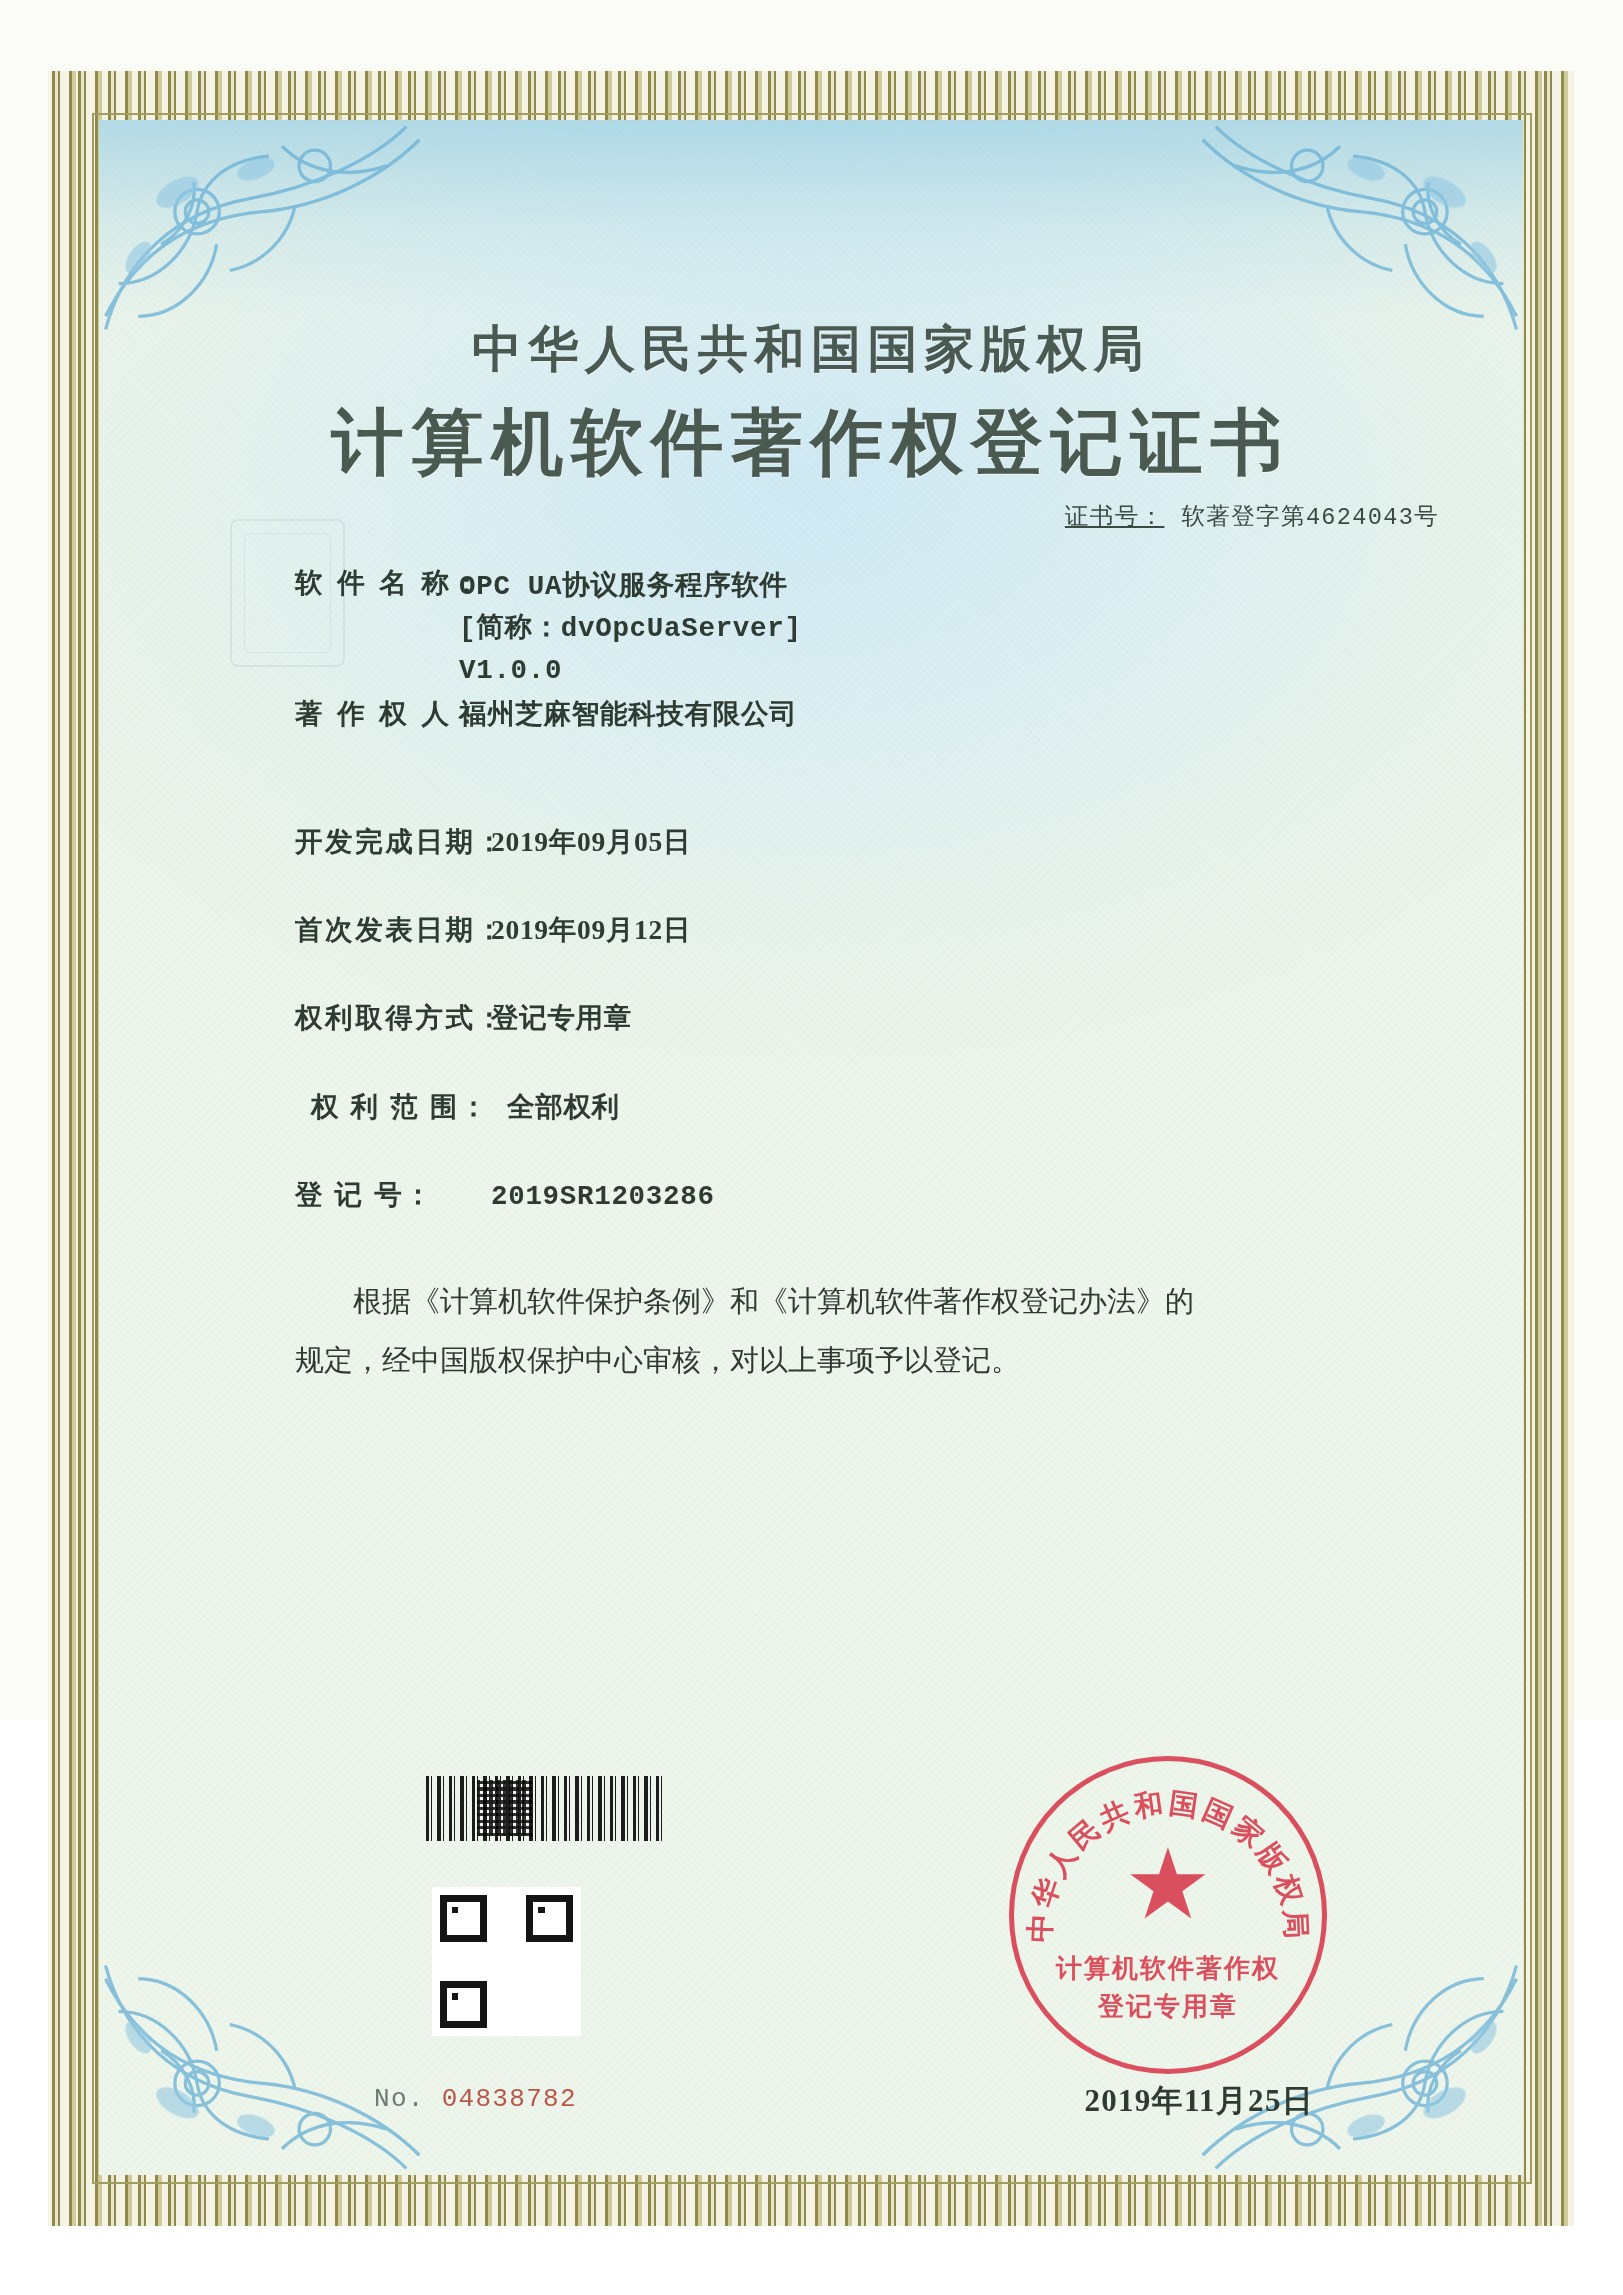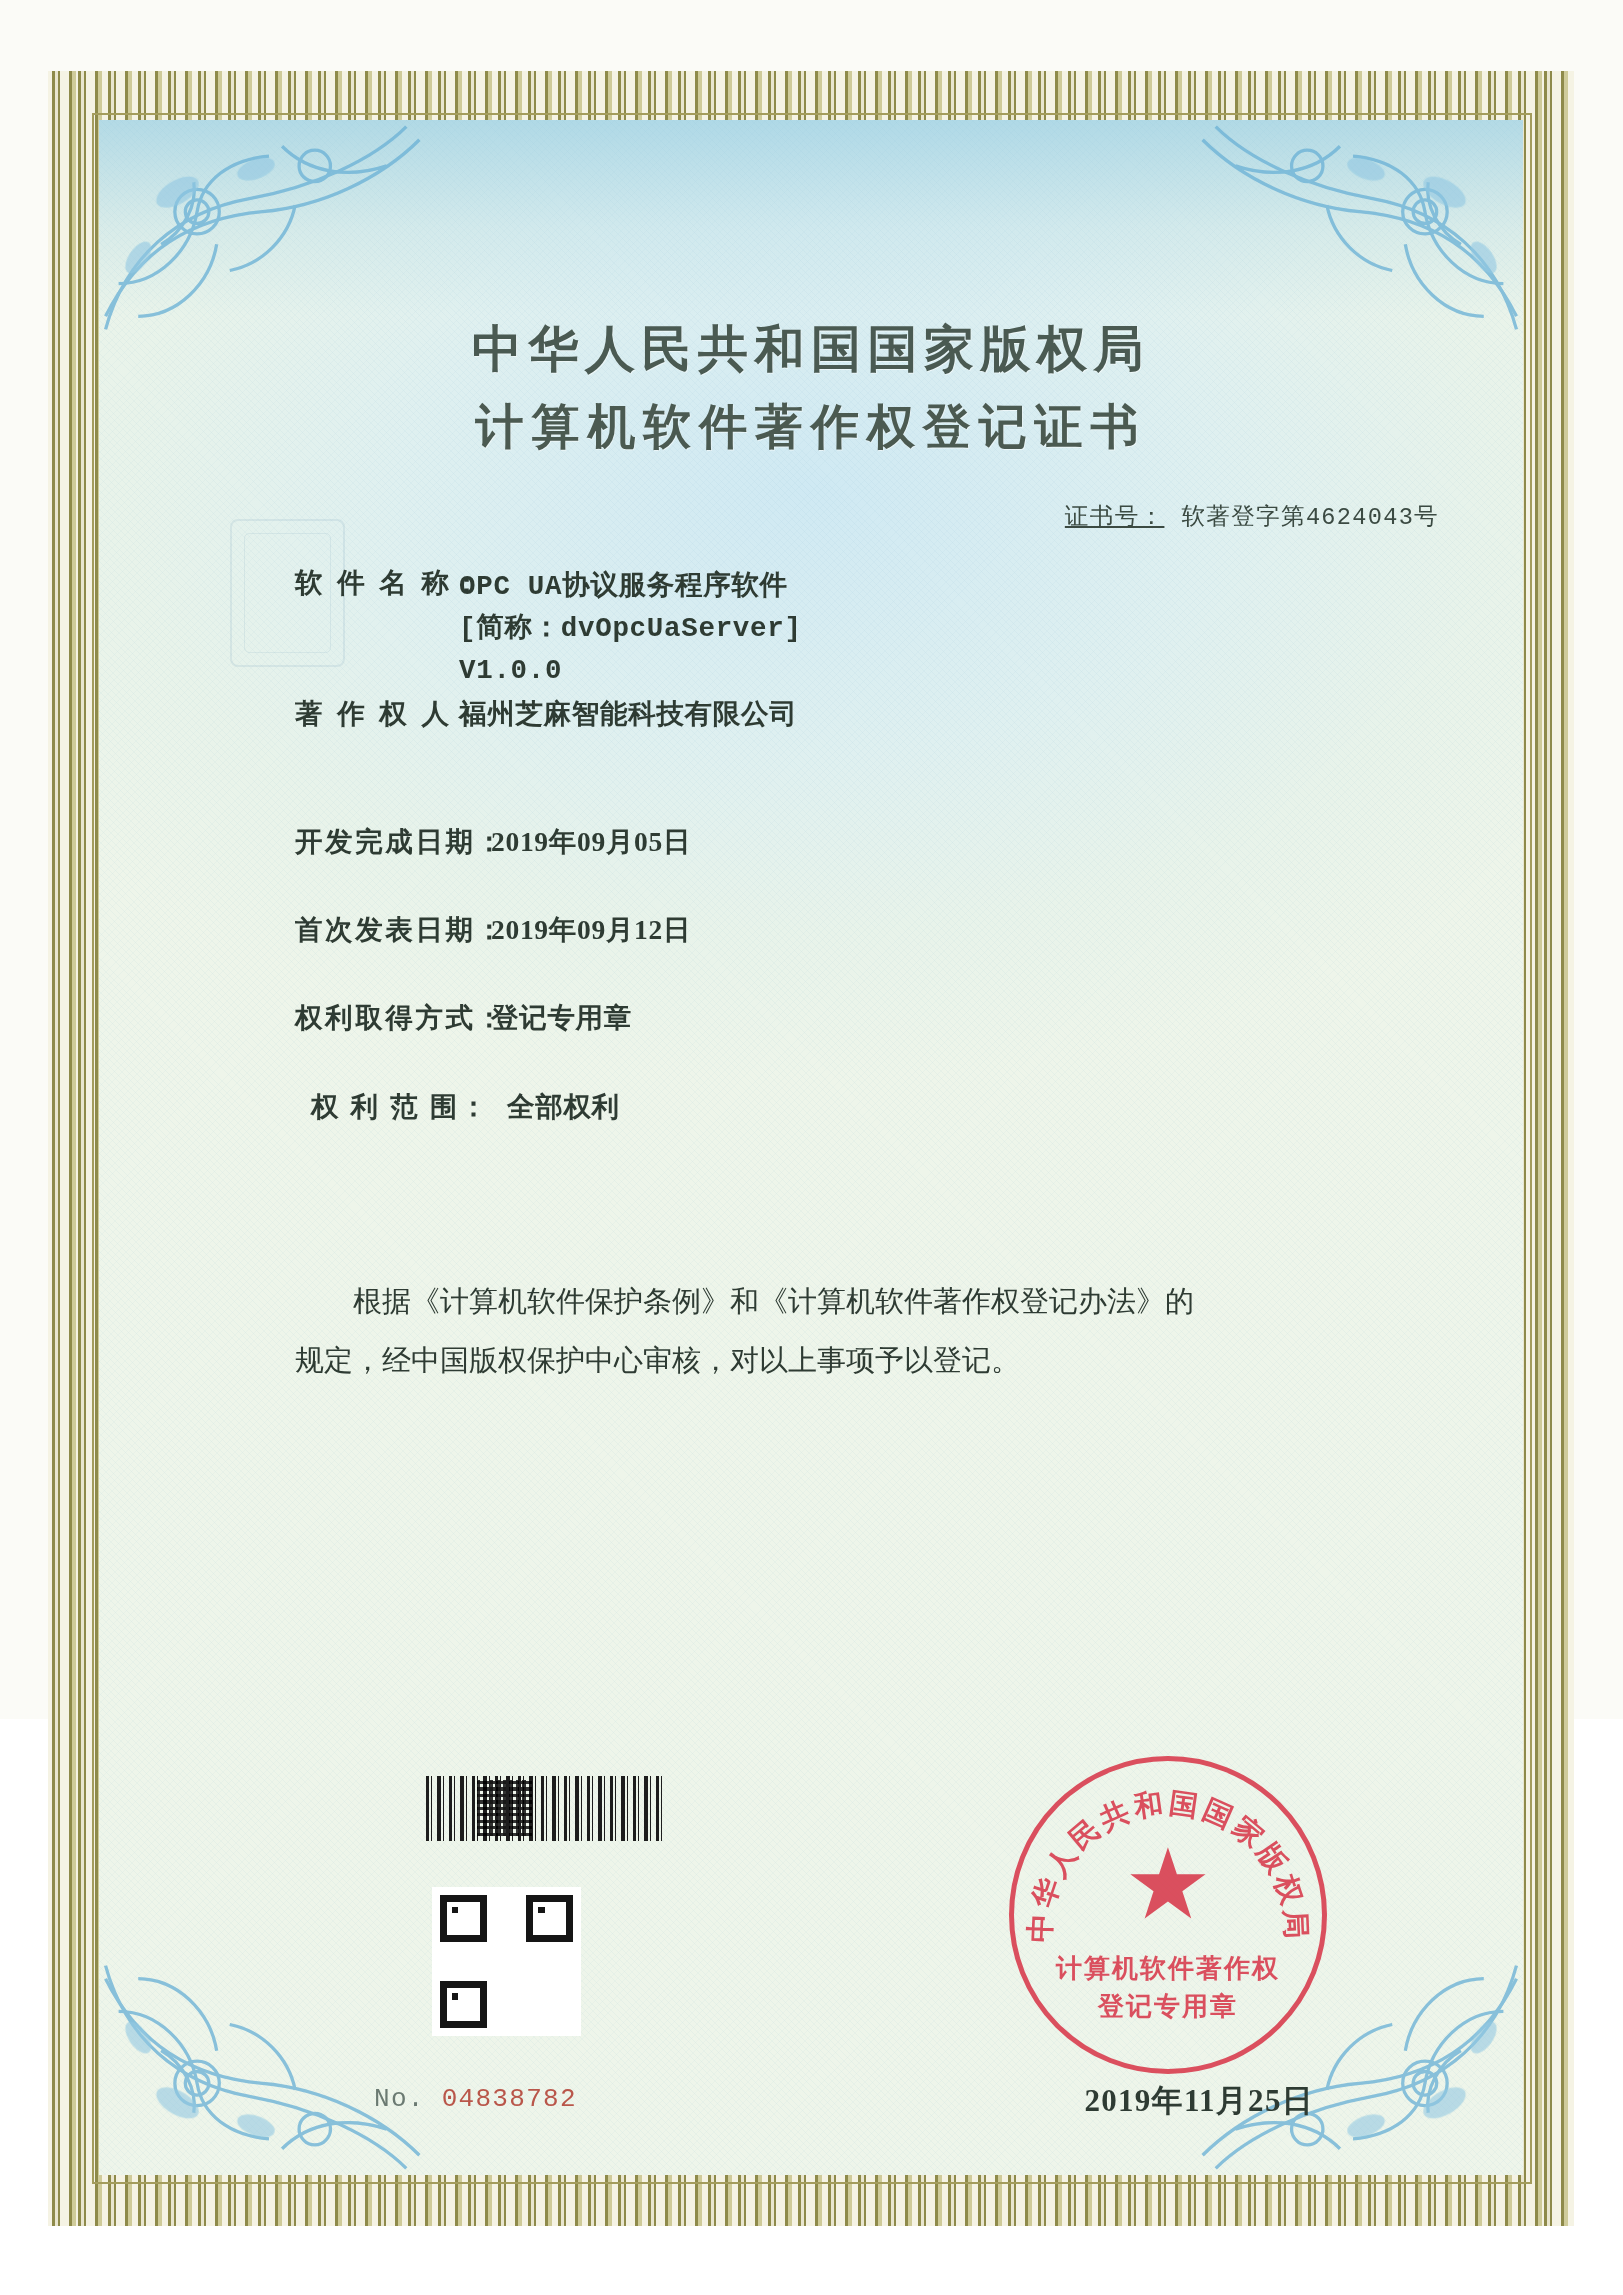--- a/index.html
+++ b/index.html
@@ -140,21 +140,21 @@
     color: #4a5a52;
     text-shadow: 0.7px 0.7px 0 rgba(255,255,255,0.5);
   }
   .title-sub {
     position: absolute;
     top: 275px;
     width: 100%;
     text-align: center;
     font-family: Liberation Mono, monospace;
     font-weight: bold;
-    font-size: 48px;
+    font-size: 72px;
     letter-spacing: 7.9px;
     color: #4b5a51;
     text-shadow: 0.7px 0.7px 0 rgba(255,255,255,0.5);
   }
 
   .cert-no {
     position: absolute;
     right: 84px;
     top: 380px;
     font-family: "Liberation Serif", serif;
@@ -482,20 +482,23 @@
       </div>
 
       <div class="field wide f3">
         <span class="lab">权利取得方式：</span><span class="val">登记专用章</span>
       </div>
 
       <div class="field wide f4">
         <span class="lab">权 利 范 围：</span><span class="val">全部权利</span>
       </div>
 
+      <div class="field wide f5">
+        <span class="lab">登  记   号：</span><span class="val mono">2019SR1203286</span>
+      </div>
 
       <div class="para">
         <span class="indent"></span><span>根据《计算机软件保护条例》和《计算机软件著作权登记办法》的</span><br>
         <span>规定，经中国版权保护中心审核，对以上事项予以登记。</span>
       </div>
 
       <div class="barcode">
         <div class="dm"></div>
       </div>
 

